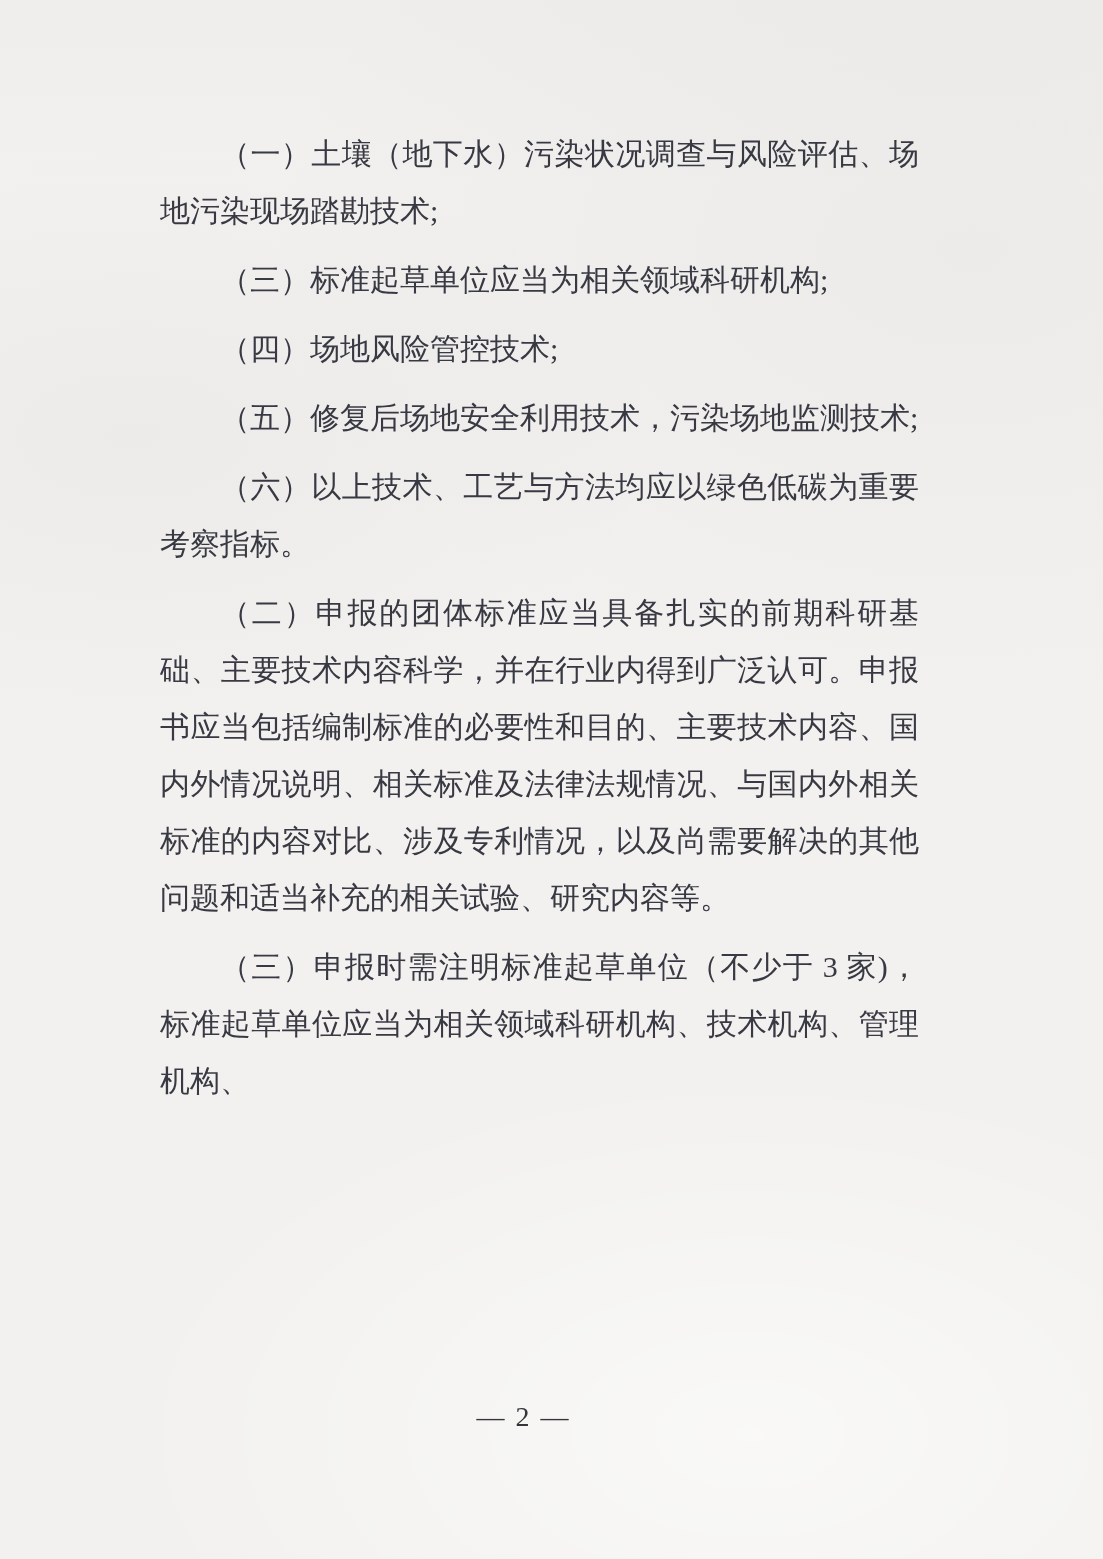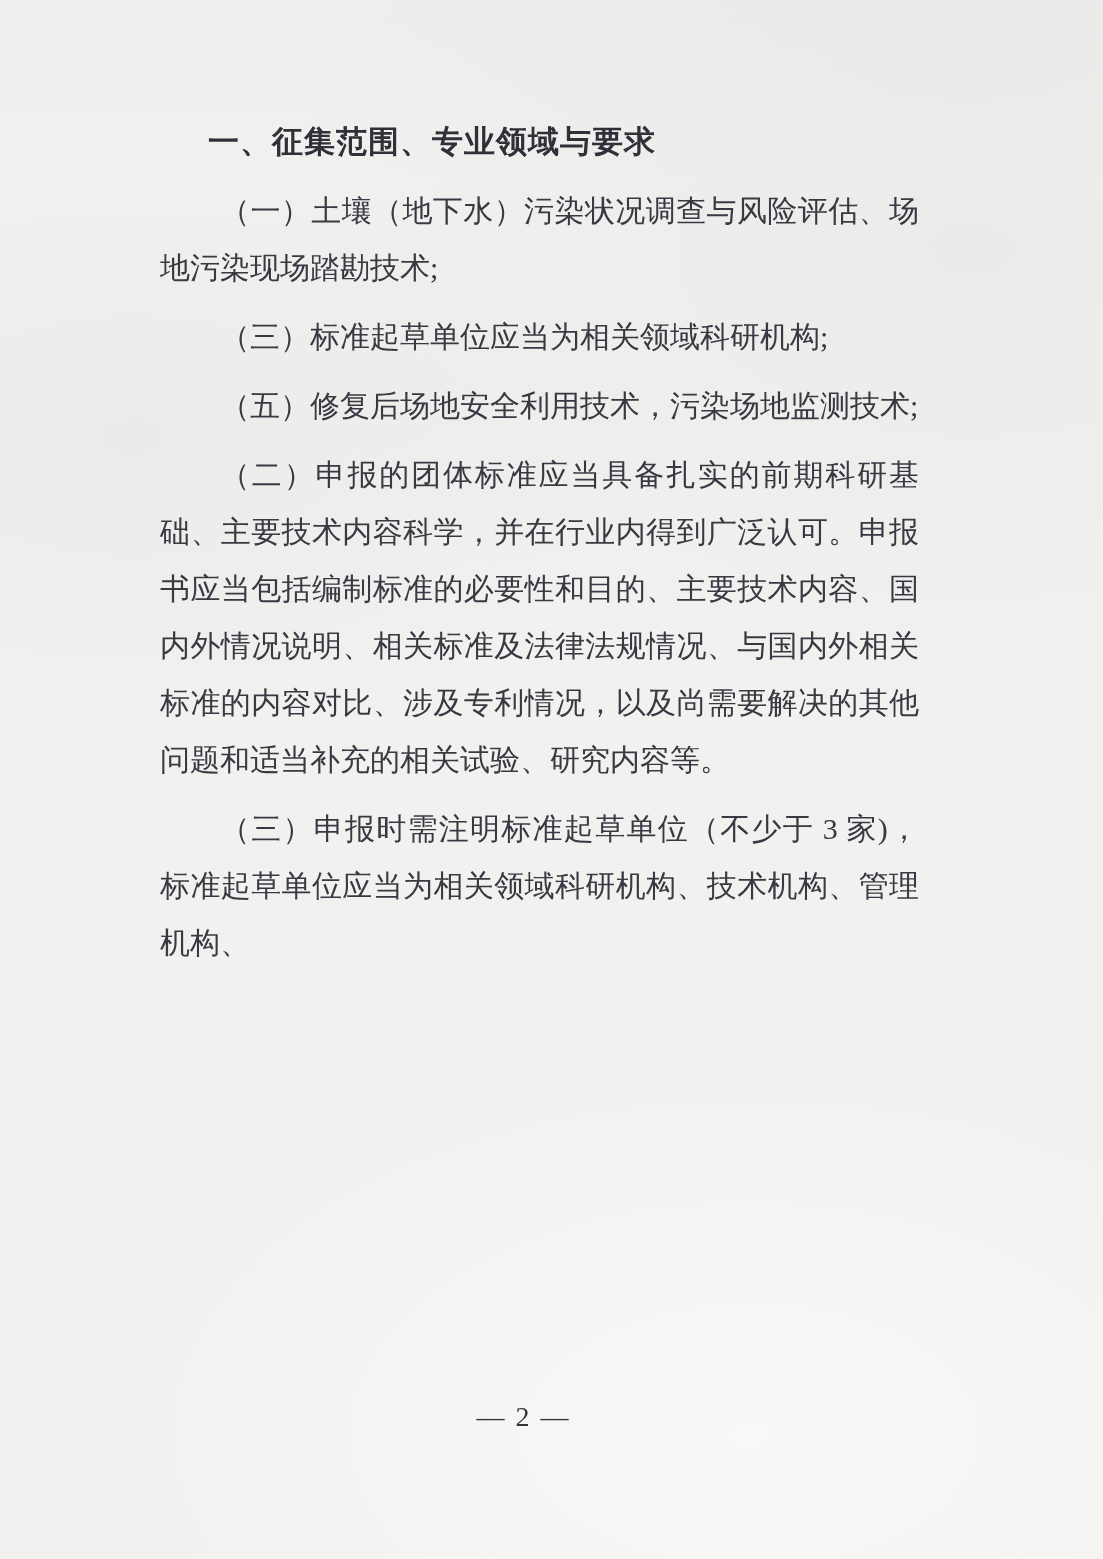--- a/index.html
+++ b/index.html
@@ -63,30 +63,31 @@
     color: #34353b;
     letter-spacing: 2px;
   }
 </style>
 </head>
 <body>
 
 <div class="scan-page">
   <div class="doc-body">
 
-    <h2>一、征集范围、专业领域与要求</h2>
 
     <p>（一）土壤（地下水）污染状况调查与风险评估、场地污染现场踏勘技术;</p>
 
 
     <p>（三）标准起草单位应当为相关领域科研机构;</p>
 
+    <p>（四）场地风险管控技术;</p>
 
     <p>（五）修复后场地安全利用技术，污染场地监测技术;</p>
 
+    <p>（六）以上技术、工艺与方法均应以绿色低碳为重要考察指标。</p>
 
 
 
     <p>（二）申报的团体标准应当具备扎实的前期科研基础、主要技术内容科学，并在行业内得到广泛认可。申报书应当包括编制标准的必要性和目的、主要技术内容、国内外情况说明、相关标准及法律法规情况、与国内外相关标准的内容对比、涉及专利情况，以及尚需要解决的其他问题和适当补充的相关试验、研究内容等。</p>
 
     <p>（三）申报时需注明标准起草单位（不少于 3 家)，标准起草单位应当为相关领域科研机构、技术机构、管理机构、</p>
 
   </div>
 
   <div class="page-number">— 2 —</div>

